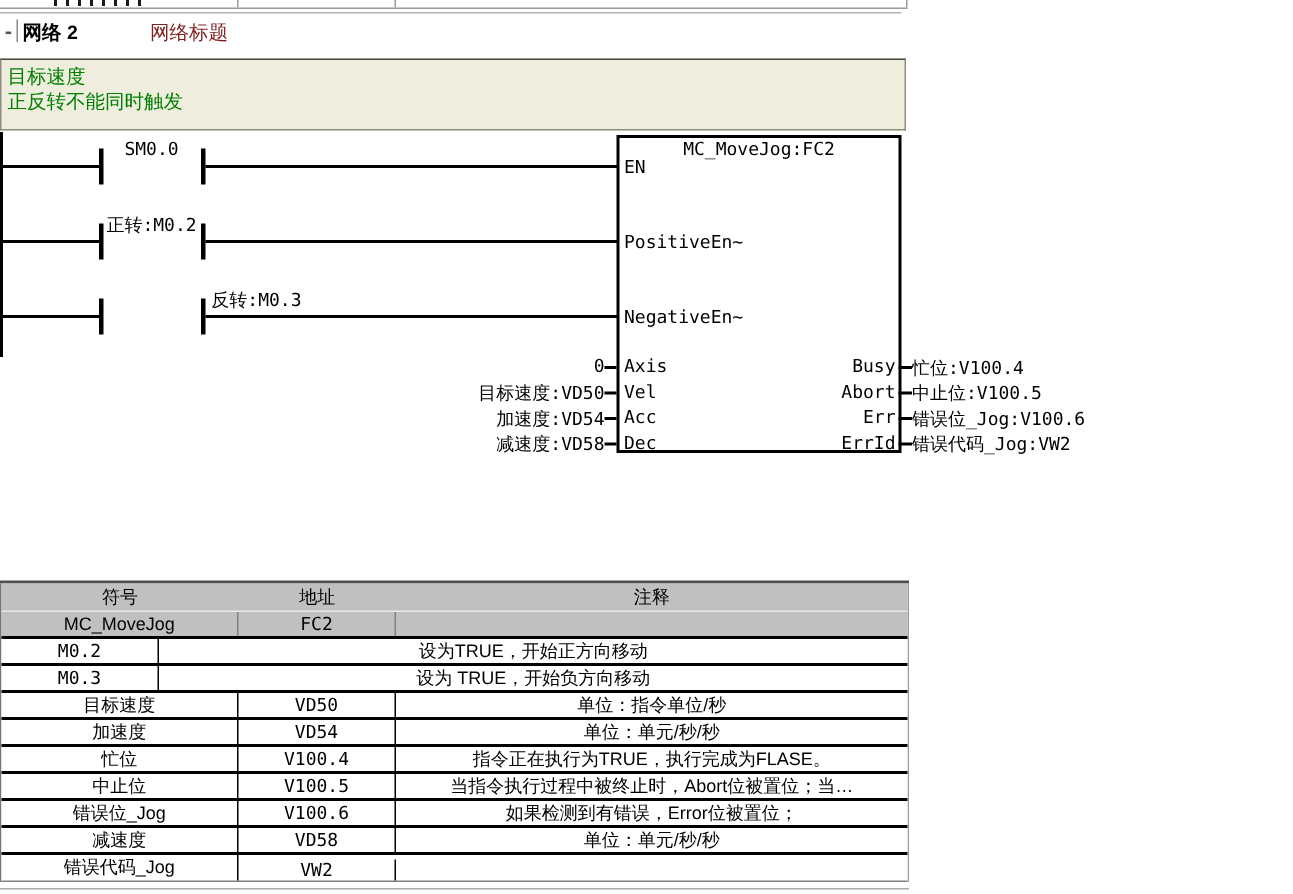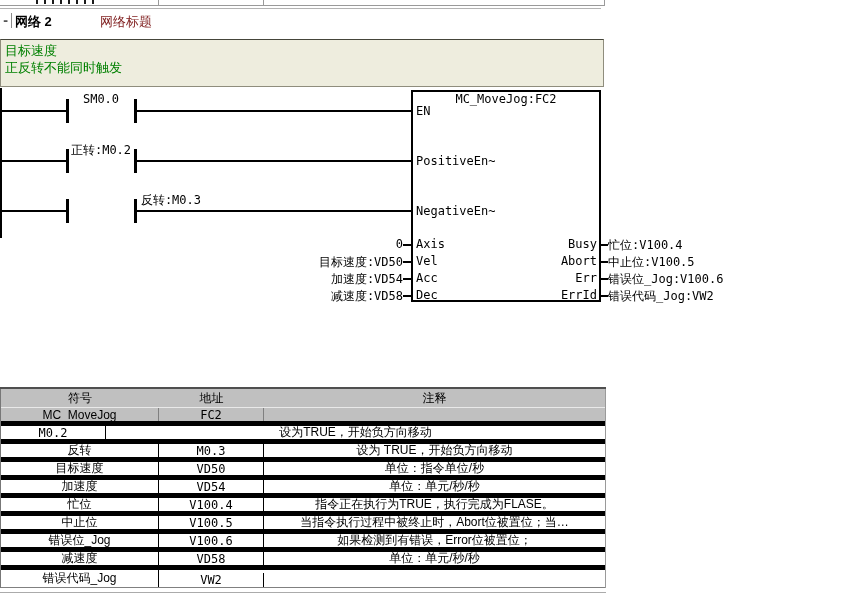--- a/index.html
+++ b/index.html
@@ -36,21 +36,21 @@
   .pin-left{left:416px;}
   .op-in{width:200px;left:203px;text-align:right;}
   .pin-right{left:459px;width:138px;text-align:right;}
   .op-out{left:608px;width:250px;text-align:left;}
 
   
   .symtable-topline{position:absolute;left:0;top:387px;width:606px;height:2px;background:#4f4f4f;}
   .symtable{position:absolute;left:0;top:389px;width:606px;
     border-left:1px solid #777;border-right:1px solid #9a9a9a;box-sizing:border-box;
     font-size:12px;}
-  .st-row{display:flex;height:18px;box-sizing:border-box;border-bottom:5px solid #000000;background:#fff;}
+  .st-row{display:flex;height:18px;box-sizing:border-box;border-bottom:2px solid #000000;background:#fff;}
   .st-header{height:19px;background:#c0c0c0;border-bottom:1px solid #e9e9e9;}
   .st-gray{background:#c0c0c0;}
   .st-gray .st-c1,.st-gray .st-c2{border-right-color:#808080;}
   .st-last{border-bottom:1px solid #808080;align-items:flex-end;}
   .st-c1,.st-c2,.st-c3{display:flex;align-items:center;justify-content:center;
     box-sizing:border-box;overflow:hidden;white-space:nowrap;}
   .st-c1{width:158px;border-right:1px solid #000;}
   .st-c2{width:105px;border-right:1px solid #000;font-family:"DejaVu Sans Mono",monospace;}
   .st-c3{flex:1;}
   .st-header .st-c1,.st-header .st-c2{border-right:none;}
@@ -136,24 +136,23 @@
       <div class="st-c3">注释</div>
     </div>
     <div id="st-body">
         <div class="st-row st-gray">
           <div class="st-c1">MC_MoveJog</div>
           <div class="st-c2">FC2</div>
           <div class="st-c3"></div>
         </div>
         <div class="st-row">
           <div class="st-c2">M0.2</div>
-          <div class="st-c3">设为TRUE，开始负方向移动</div>
+          <div class="st-c3">设为TRUE，开始正方向移动</div>
         </div>
         <div class="st-row">
-          <div class="st-c1">反转</div>
           <div class="st-c2">M0.3</div>
           <div class="st-c3">设为 TRUE，开始负方向移动</div>
         </div>
         <div class="st-row">
           <div class="st-c1">目标速度</div>
           <div class="st-c2">VD50</div>
           <div class="st-c3">单位：指令单位/秒</div>
         </div>
         <div class="st-row">
           <div class="st-c1">加速度</div>

